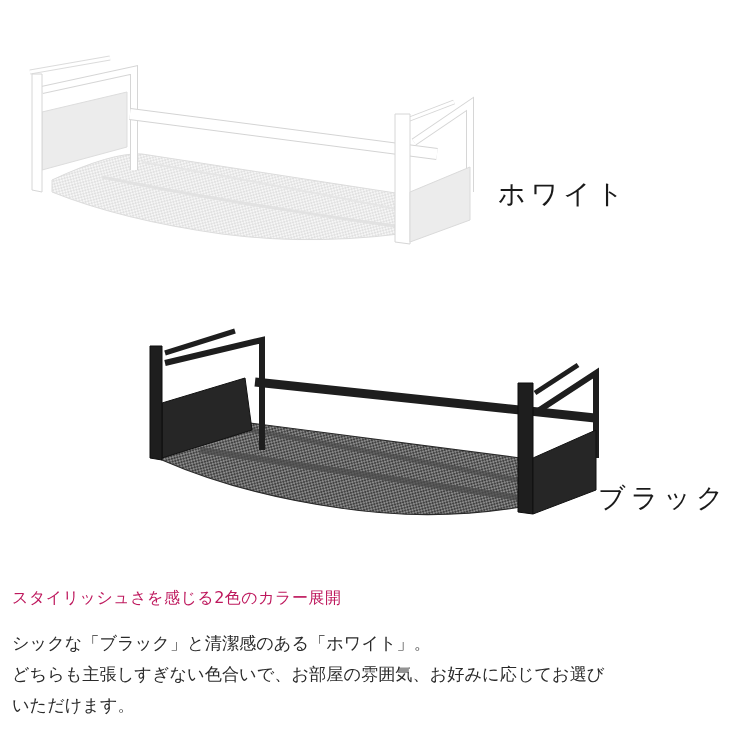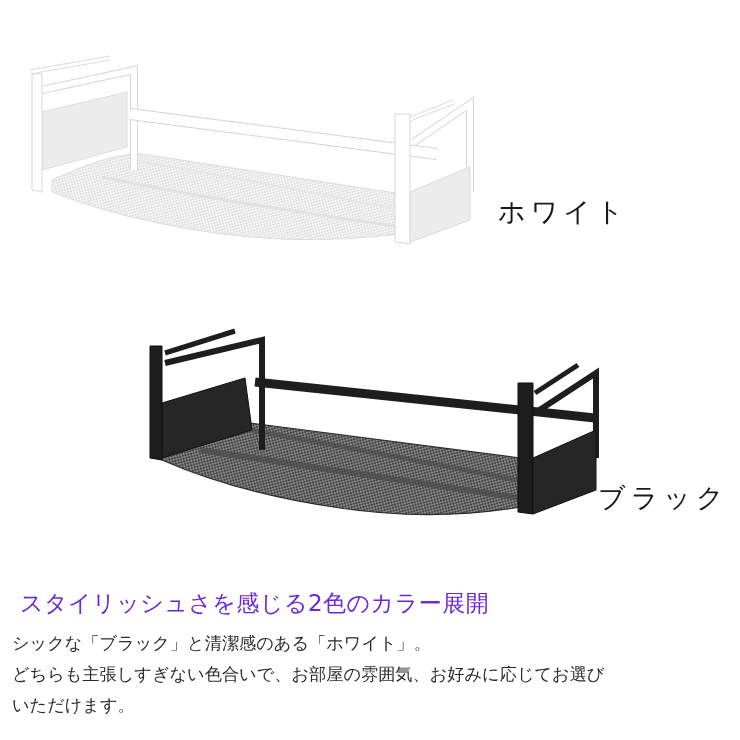--- a/index.html
+++ b/index.html
@@ -10,28 +10,28 @@
     #white-rack { left: 22px; top: 52px; width: 470px; height: 200px; }
     #black-rack { left: 140px; top: 318px; width: 470px; height: 210px; }
     .color-label {
       position: absolute;
       font-size: 27px;
       letter-spacing: 5px;
       color: #1a1a1a;
       font-weight: normal;
       white-space: nowrap;
     }
-    #label-white { left: 498px; top: 194px; }
+    #label-white { left: 498px; top: 176px; }
     #label-black { left: 598px; top: 480px; text-align: right; }
     .headline {
       position: absolute;
-      left: 20px; top: 588px;
-      font-size: 23px;
+      left: 12px; top: 588px;
+      font-size: 16px;
       letter-spacing: 0.5px;
-      color: #6d28d9;
+      color: #be185d;
       white-space: nowrap;
     }
     .body-text {
       position: absolute;
       left: 12px; top: 628px;
       width: 730px;
       font-size: 17.2px;
       line-height: 31px;
       color: #2a2a2a;
       white-space: nowrap;

